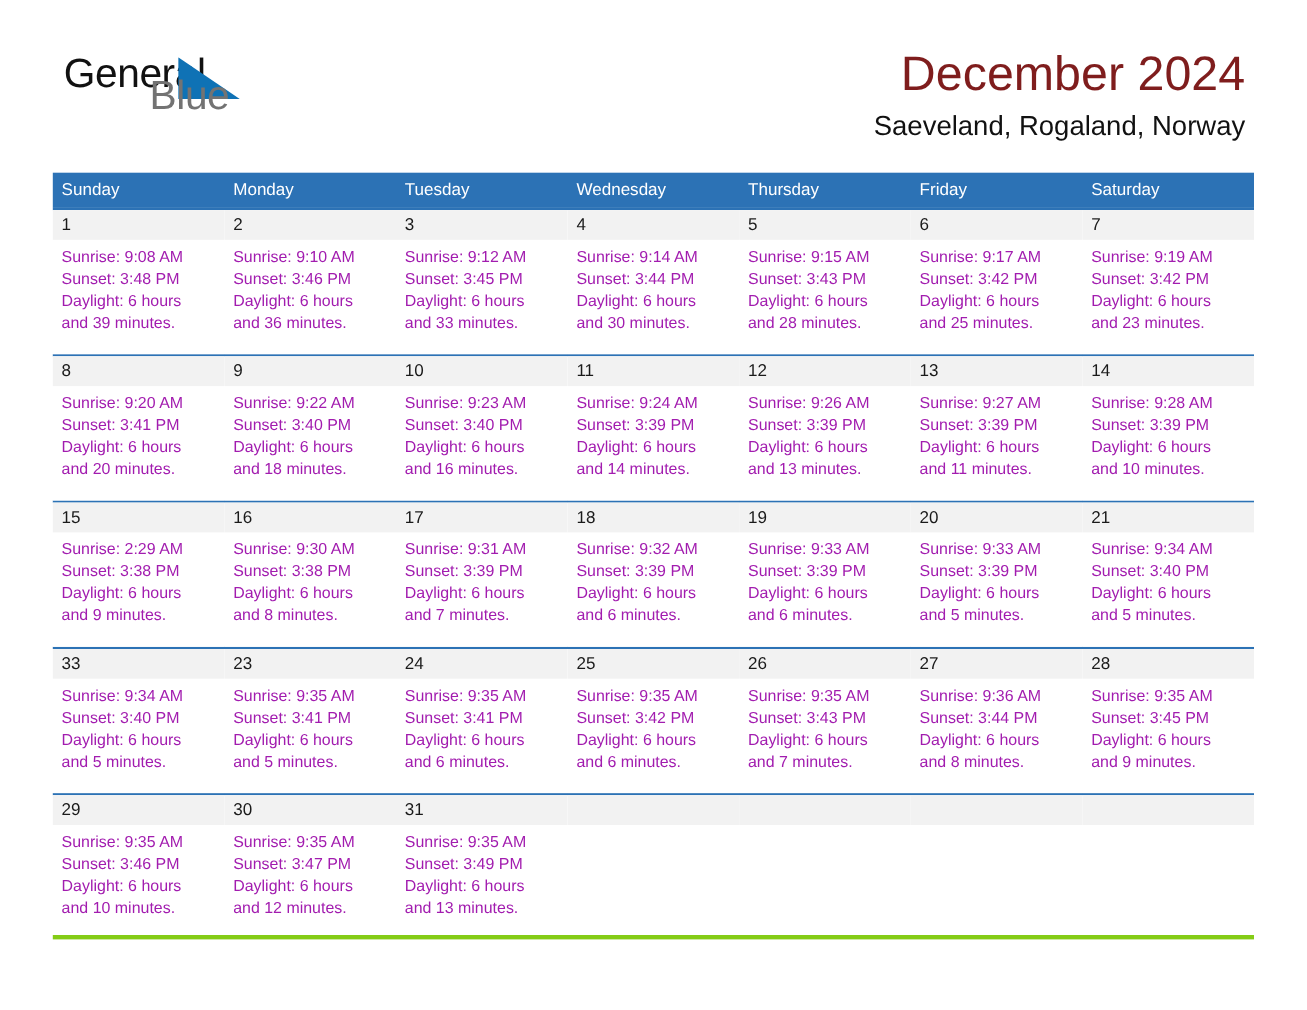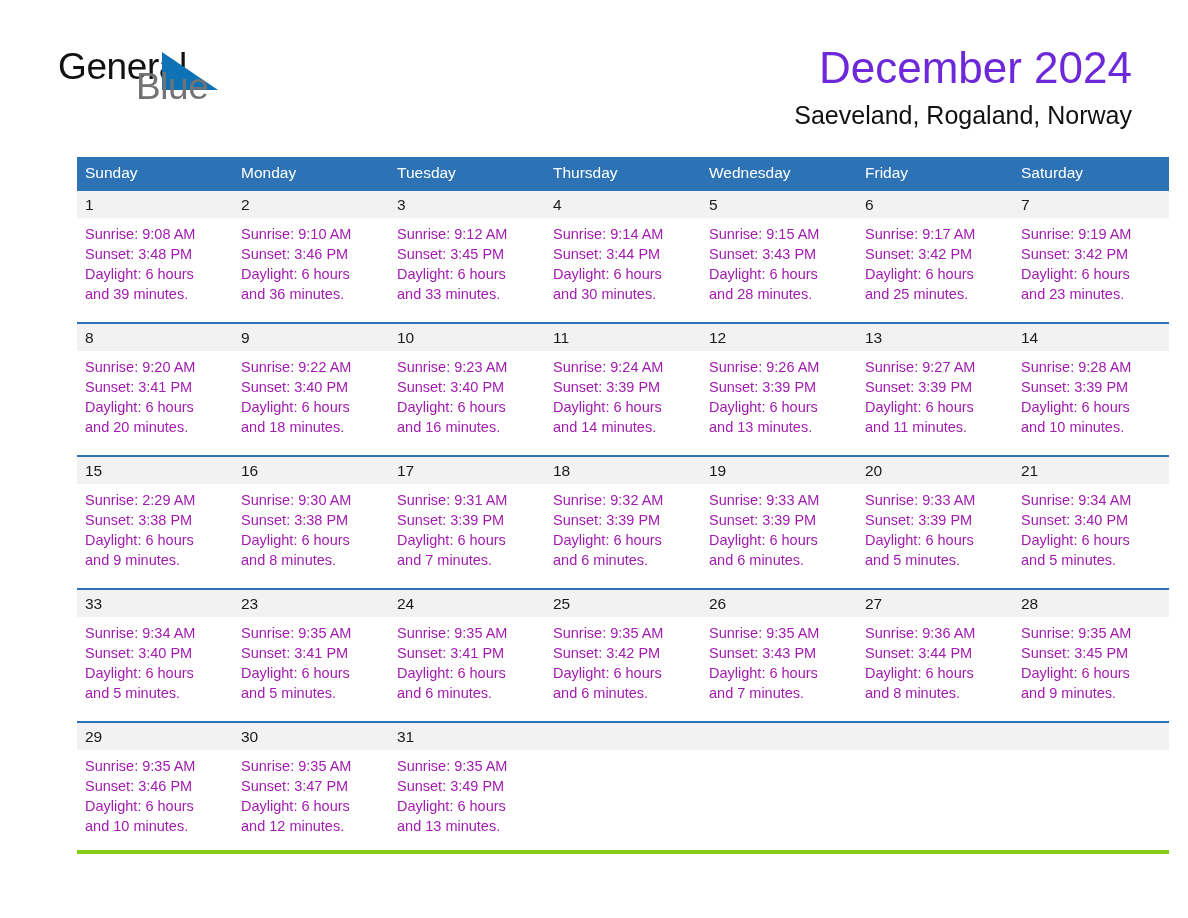--- a/index.html
+++ b/index.html
@@ -65,39 +65,38 @@
   .title-block {
     position: absolute;
     right: 8px;
     top: 42px;
     text-align: right;
   }
   .month-title {
     font-size: 44px;
     line-height: 52px;
     font-weight: normal;
-    color: #6d28d9;
+    color: #7f1d1d;
     white-space: nowrap;
   }
   .location-title {
     margin-top: 6px;
     font-size: 25px;
     line-height: 30px;
     font-weight: normal;
     color: #111111;
     white-space: nowrap;
   }
 
   
   .calendar {
     position: absolute;
     left: 48px;
     top: 157px;
     width: 1092px;
-    margin-left: 29px;
   }
 
   .weekday-row {
     display: flex;
     background: #2c72b5;
     height: 32px;
   }
   .weekday-cell {
     flex: 1 1 0;
     min-width: 0;
@@ -173,22 +172,22 @@
     </div>
 
   </div>
 
   <div class="calendar">
 
     <div class="weekday-row">
       <div class="weekday-cell">Sunday</div>
       <div class="weekday-cell">Monday</div>
       <div class="weekday-cell">Tuesday</div>
+      <div class="weekday-cell">Wednesday</div>
       <div class="weekday-cell">Thursday</div>
-      <div class="weekday-cell">Wednesday</div>
       <div class="weekday-cell">Friday</div>
       <div class="weekday-cell">Saturday</div>
     </div>
 
     <div class="week-row">
       <div class="day-cell">
         <div class="day-num-band">1</div>
         <div class="day-body">
           <div>Sunrise: 9:08 AM</div>
           <div>Sunset: 3:48 PM</div>

